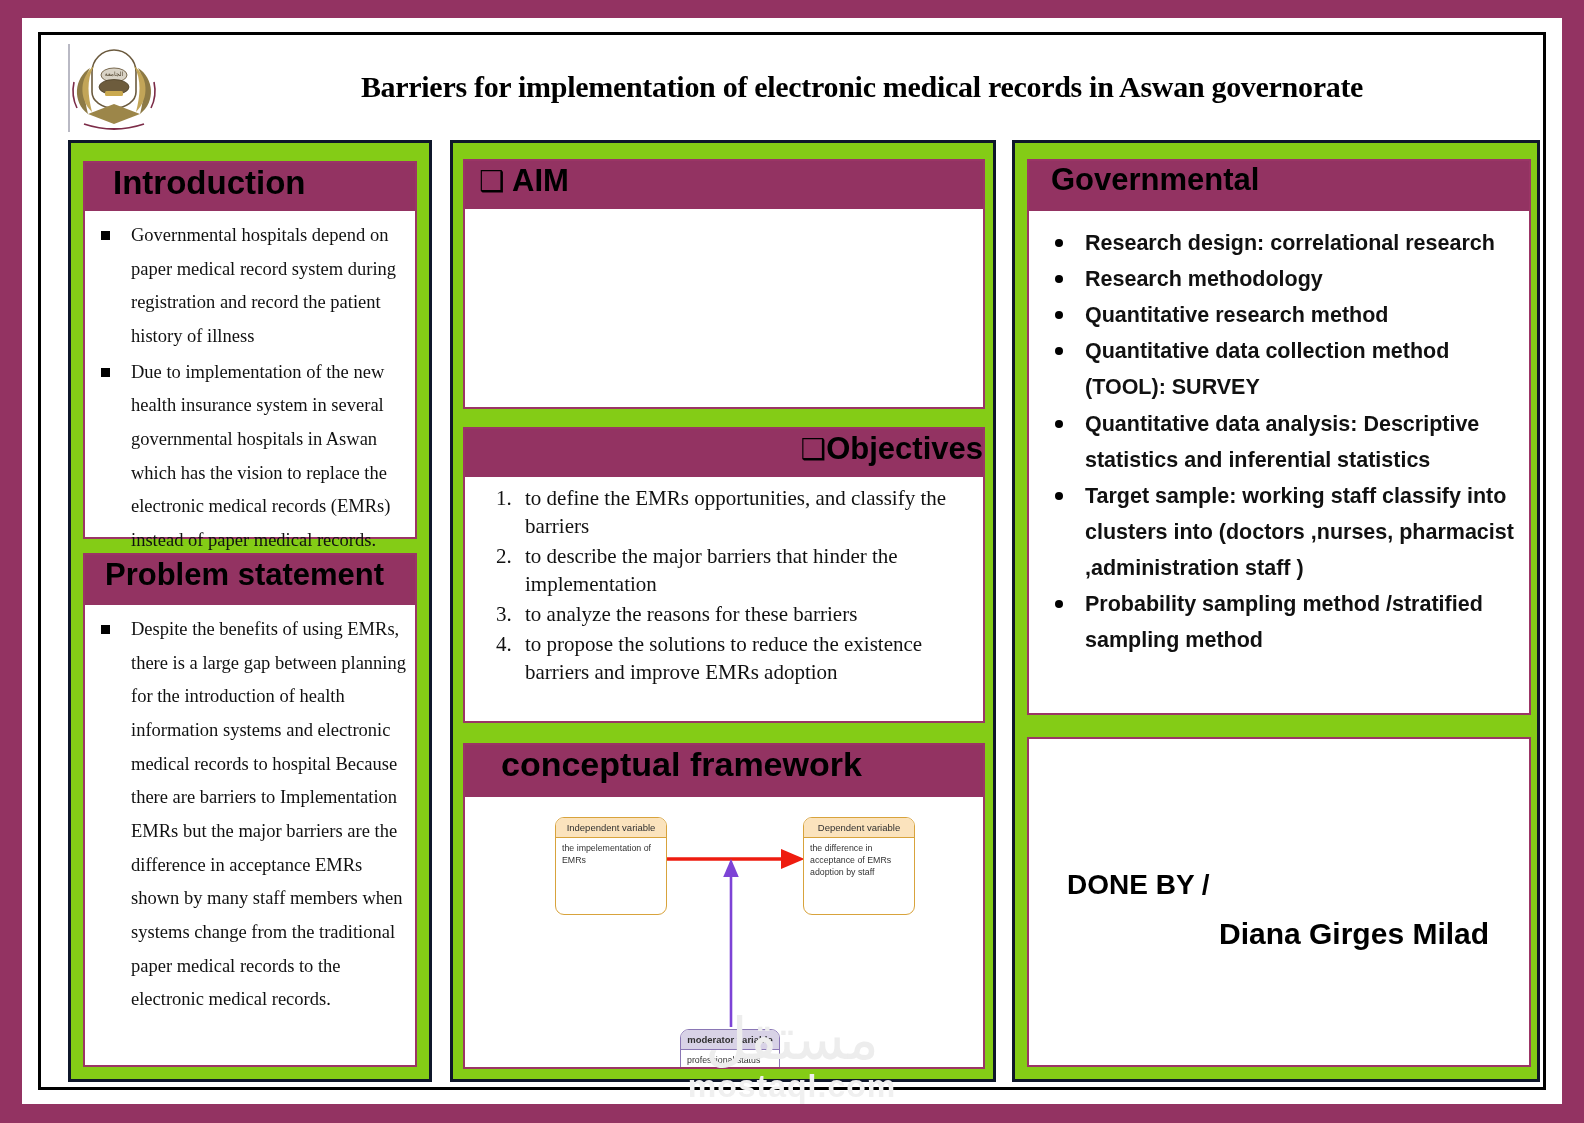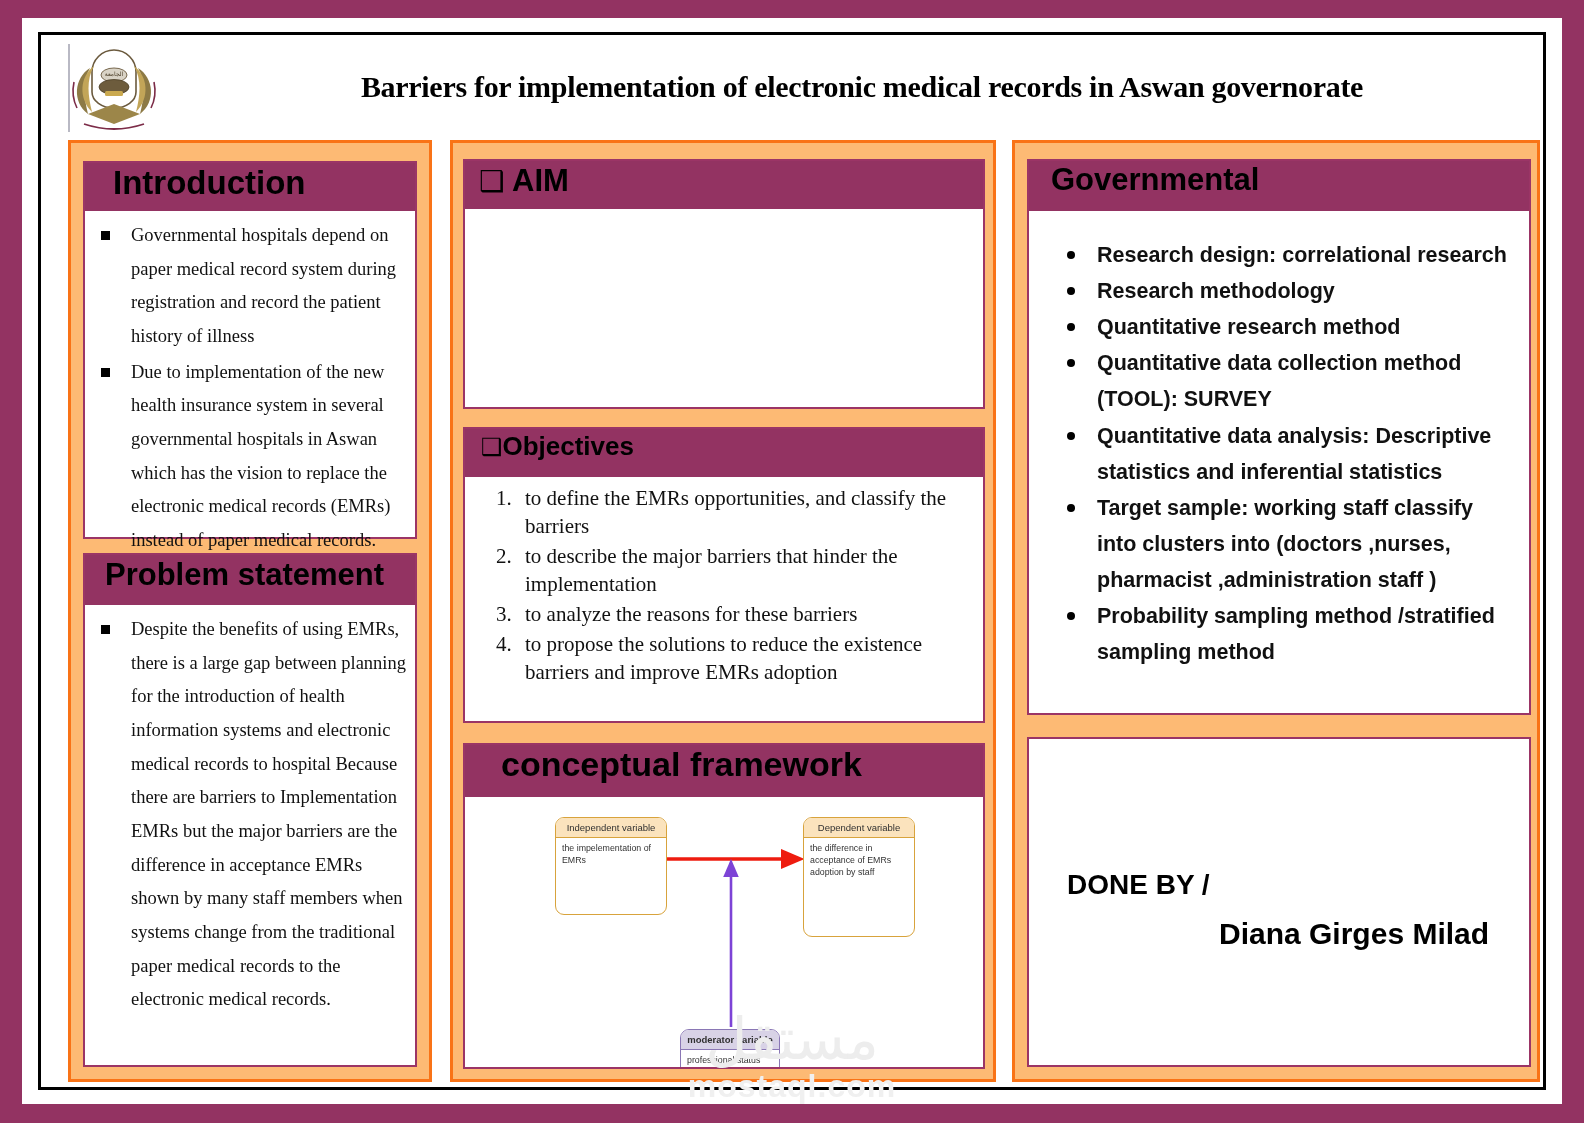--- a/index.html
+++ b/index.html
@@ -67,22 +67,22 @@
     font-weight: bold;
     font-size: 30px;
     letter-spacing: -0.3px;
     color: #000;
     white-space: nowrap;
   }
 
   
   .column {
     position: absolute;
-    border: 3px solid #f97316;
-    background: #fdba74;
+    border: 3px solid #0f172a;
+    background: #84cc16;
     box-sizing: border-box;
   }
   #col-left   { left: 46px;   top: 122px; width: 364px;  height: 942px; }
   #col-mid    { left: 428px;  top: 122px; width: 546px;  height: 942px; }
   #col-right  { left: 990px;  top: 122px; width: 528px;  height: 942px; }
 
   
   .panel {
     position: absolute;
     border: 2px solid #9b3566;
@@ -139,21 +139,21 @@
   #panel-aim .panel-head { height: 48px; font-size: 31px; padding: 4px 0 0 14px; }
   #panel-aim .panel-body {
     padding: 10px 14px 0 16px;
     font-family: "Liberation Serif", serif;
     font-size: 22.5px;
     line-height: 1.62;
     color: #111;
   }
 
   #panel-objectives { left: 10px; top: 284px; width: 522px; height: 296px; }
-  #panel-objectives .panel-head { height: 48px; font-size: 26px; padding: 4px 0 0 16px; }
+  #panel-objectives .panel-head { height: 48px; font-size: 31px; padding: 4px 0 0 16px; text-align: right; }
   ol.num-list {
     margin: 0;
     padding: 8px 10px 0 52px;
     font-family: "Liberation Serif", serif;
     font-size: 21px;
     line-height: 1.33;
     color: #111;
   }
   ol.num-list > li {
     margin-bottom: 2px;
@@ -194,21 +194,21 @@
     color: #333;
     line-height: 1.34;
     margin-bottom: 9px;
   }
   .orange-box { border: 1.6px solid #d8a33c; }
   .orange-box .dia-title { background: #fbe3bd; border-bottom: 1.4px solid #d8a33c; }
   .purple-box { border: 1.6px solid #8a77b5; }
   .purple-box .dia-title { background: #d8d2e6; border-bottom: 1.4px solid #8a77b5; font-weight: bold; }
 
   #box-independent { left: 90px; top: 20px; width: 112px; height: 98px; }
-  #box-dependent   { left: 338px; top: 20px; width: 112px; height: 120px; }
+  #box-dependent   { left: 338px; top: 20px; width: 112px; height: 98px; }
   #box-moderator   { left: 215px; top: 232px; width: 100px; height: 92px; }
 
   
   #watermark {
     position: absolute;
     left: 0; right: 0;
     bottom: 2px;
     text-align: center;
     pointer-events: none;
     z-index: 40;
@@ -228,21 +228,21 @@
     letter-spacing: 1px;
     line-height: 1;
     margin-top: 2px;
   }
 
   
   #panel-methodology { left: 12px; top: 16px; width: 504px; height: 556px; }
   #panel-methodology .panel-head { height: 50px; font-size: 31px; padding: 3px 0 0 22px; }
   ul.dot-list {
     list-style: none;
-    margin: 12px;
+    margin: 0;
     padding: 14px 8px 0 4px;
   }
   ul.dot-list > li {
     position: relative;
     padding-left: 52px;
     font-family: "Liberation Sans", sans-serif;
     font-weight: bold;
     font-size: 21.5px;
     line-height: 1.68;
     color: #111;

